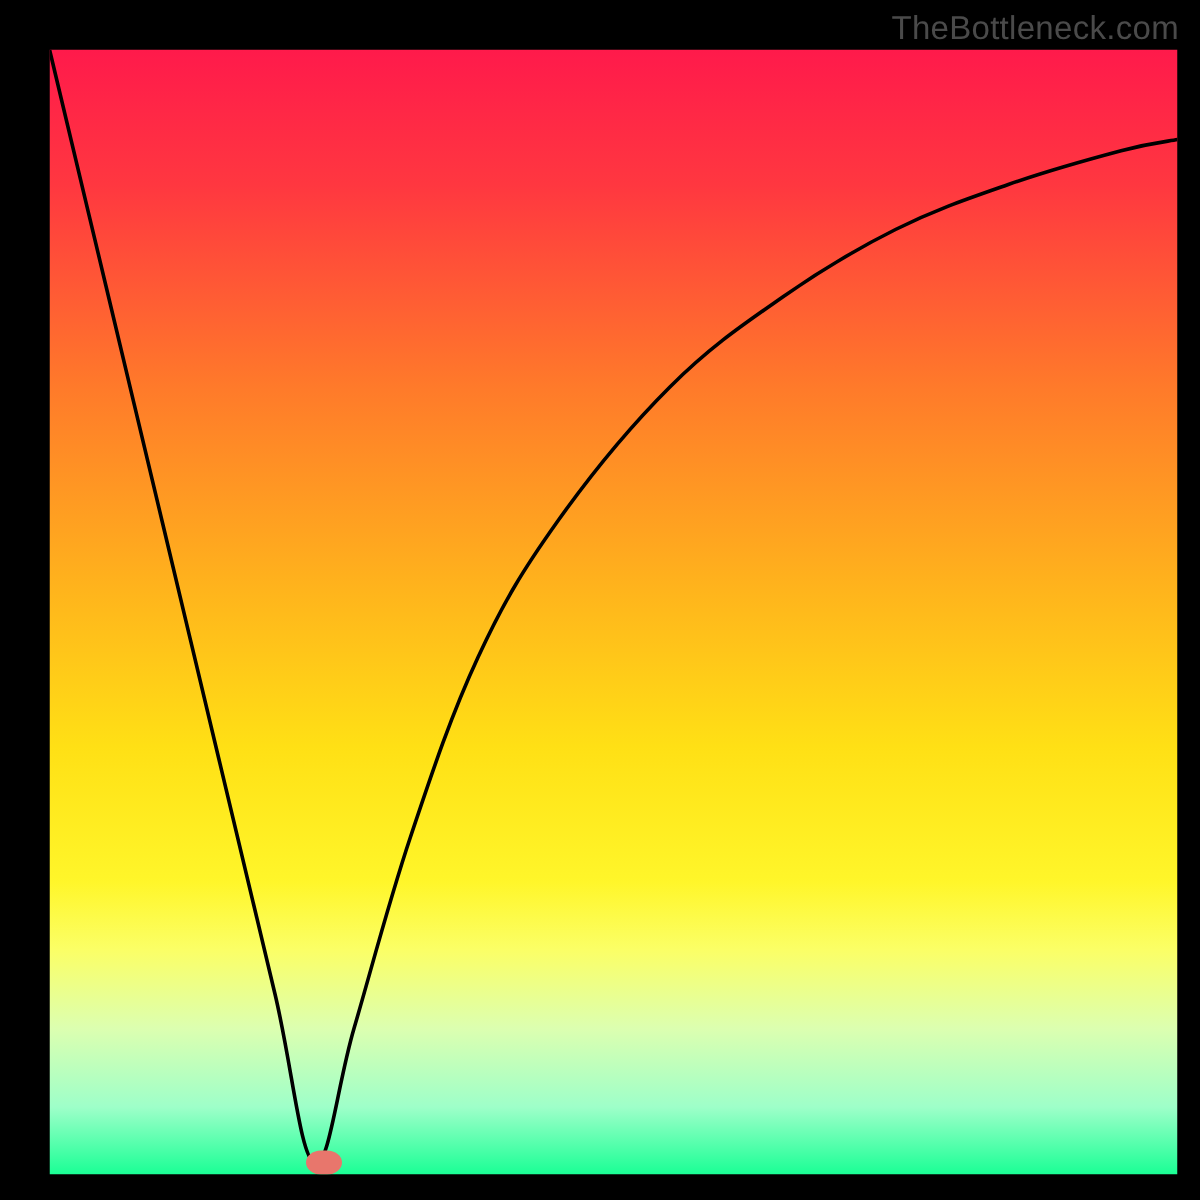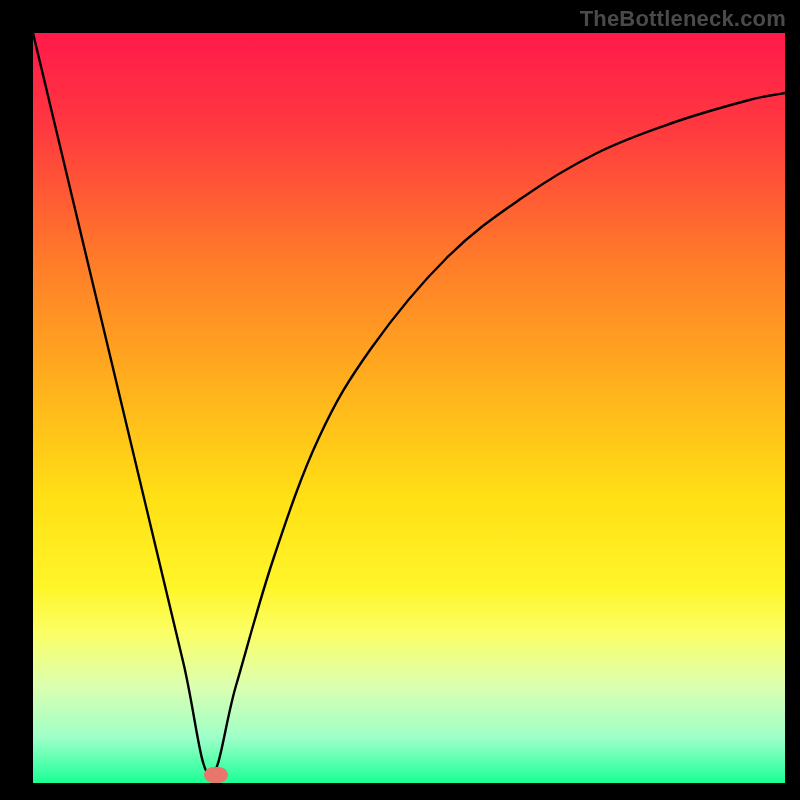--- a/index.html
+++ b/index.html
@@ -22,21 +22,21 @@
   }
   .gradient {
     position: absolute;
     left: 0; top: 0; right: 0; bottom: 0;
   }
   .watermark {
     position: absolute;
     color: #4a4a4a;
     font-size: 22px;
     letter-spacing: 0.2px;
-    font-weight: 700;
+    font-weight: 400;
   }
   svg.curve {
     position: absolute;
     left: 0; top: 0;
   }
   .marker {
     position: absolute;
     border-radius: 50% / 60%;
     transform: translate(-50%, -50%);
   }

